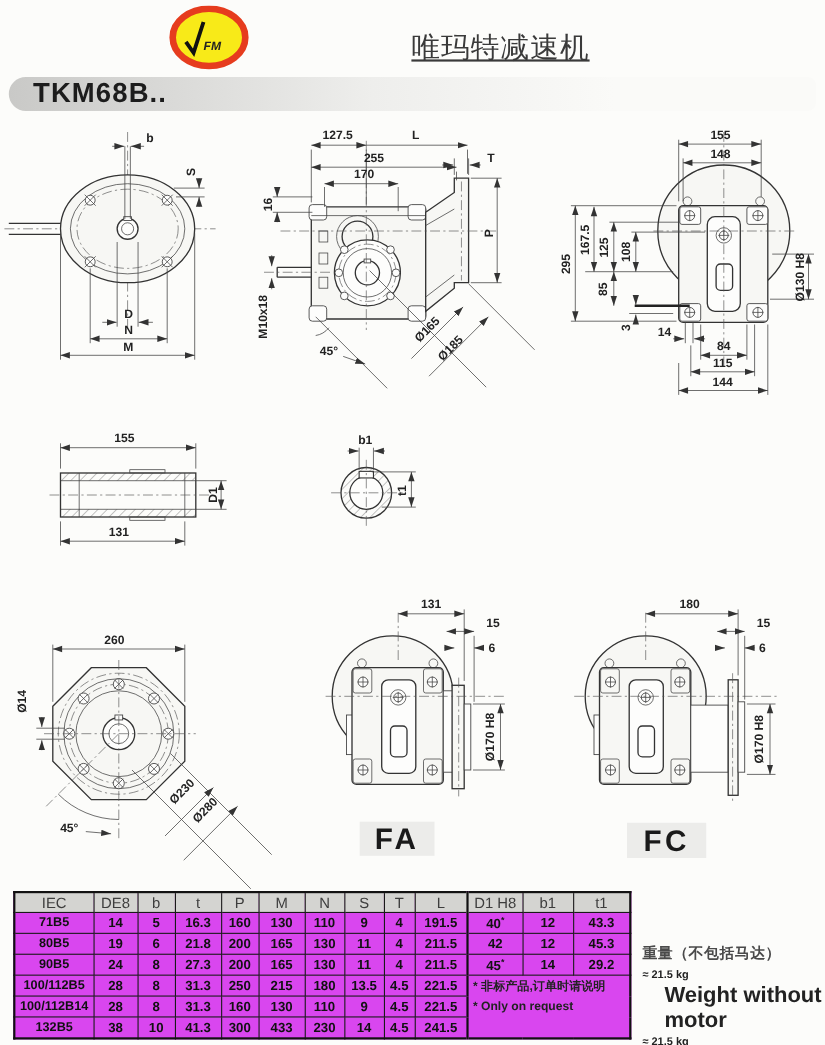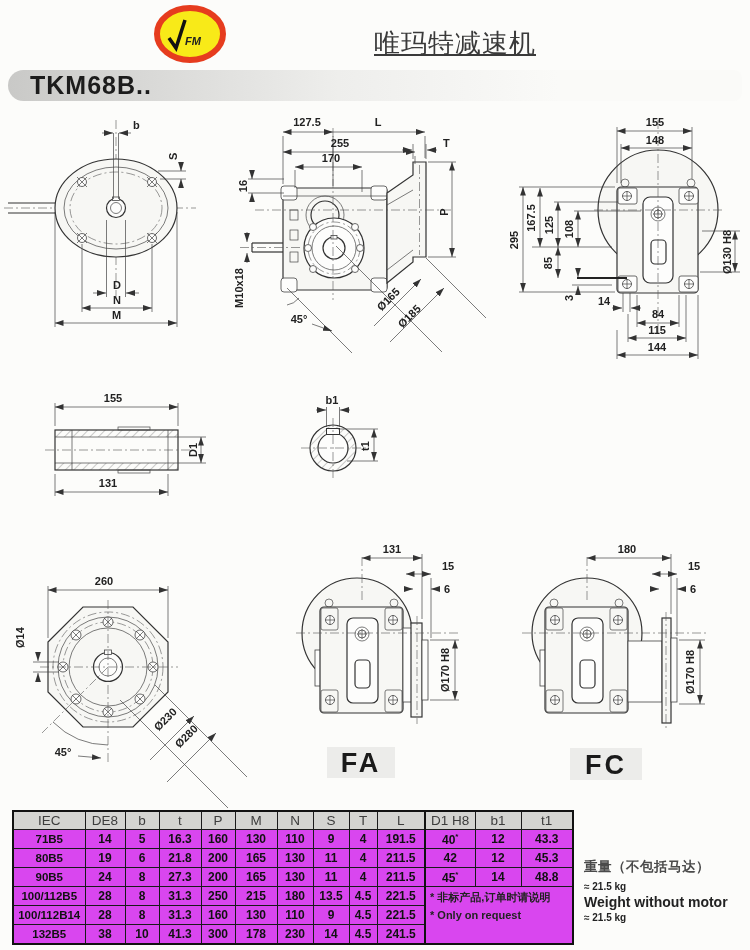--- a/index.html
+++ b/index.html
@@ -29,21 +29,21 @@
   .spec-table th{background:#d4d4d1;color:#3d3d3d;font-size:13.5px;font-weight:500;border:1px solid #1a1a1a;height:17px;padding:0;}
   .spec-table td{border:1px solid #1a1a1a;text-align:center;font-size:12px;font-weight:700;color:#111;height:18px;padding:0 1px;}
   .spec-table td.model{font-size:11.5px;}
   .spec-table th:nth-child(10),.spec-table td:nth-child(10){border-right:2.5px solid #111;}
   .spec-table sup{font-size:8px;vertical-align:super;}
   .spec-table td.note-cell{text-align:left;vertical-align:top;font-size:11px;font-weight:700;color:#222;padding:2px 4px;line-height:1.6;margin-left:10px;}
   
   .notes{position:absolute;left:584px;top:858px;width:165px;color:#222;}
   .notes .cn{font-size:13.5px;font-weight:700;color:#4a4a4a;margin-bottom:5px;letter-spacing:0.5px;}
   .notes .val{font-size:10px;font-weight:700;margin-bottom:2px;}
-  .notes .en{font-size:14px;font-weight:700;margin-bottom:2px;}
+  .notes .en{font-size:20px;font-weight:700;margin-bottom:2px;margin-left:20px;}
 </style>
 </head>
 <body>
 
 <div class="page">
 
   <svg class="logo" viewBox="0 0 80 60">
     <ellipse cx="38" cy="29" rx="33" ry="26" fill="#f8ea18" stroke="#e63c1e" stroke-width="6"></ellipse>
     <path d="M 17,33 L 24,43 L 33,15" stroke="#111" stroke-width="3.5" fill="none"></path>
     <text x="41" y="40" text-anchor="middle" font-size="29" font-weight="bold" font-style="italic" fill="#111">FM</text>
@@ -576,21 +576,21 @@
           <td>8</td>
           <td>27.3</td>
           <td>200</td>
           <td>165</td>
           <td>130</td>
           <td>11</td>
           <td>4</td>
           <td>211.5</td>
           <td>45<sup>*</sup></td>
           <td>14</td>
-          <td>48.8</td>
+          <td>29.2</td>
         </tr>
         <tr>
           <td class="model">100/112B5</td>
           <td>28</td>
           <td>8</td>
           <td>31.3</td>
           <td>250</td>
           <td>215</td>
           <td>180</td>
           <td>13.5</td>
@@ -612,21 +612,21 @@
           <td>9</td>
           <td>4.5</td>
           <td>221.5</td>
         </tr>
         <tr>
           <td class="model">132B5</td>
           <td>38</td>
           <td>10</td>
           <td>41.3</td>
           <td>300</td>
-          <td>178</td>
+          <td>433</td>
           <td>230</td>
           <td>14</td>
           <td>4.5</td>
           <td>241.5</td>
         </tr>
       </tbody>
   </table>
 
   <div class="notes">
     <div class="cn">重量（不包括马达）</div>

